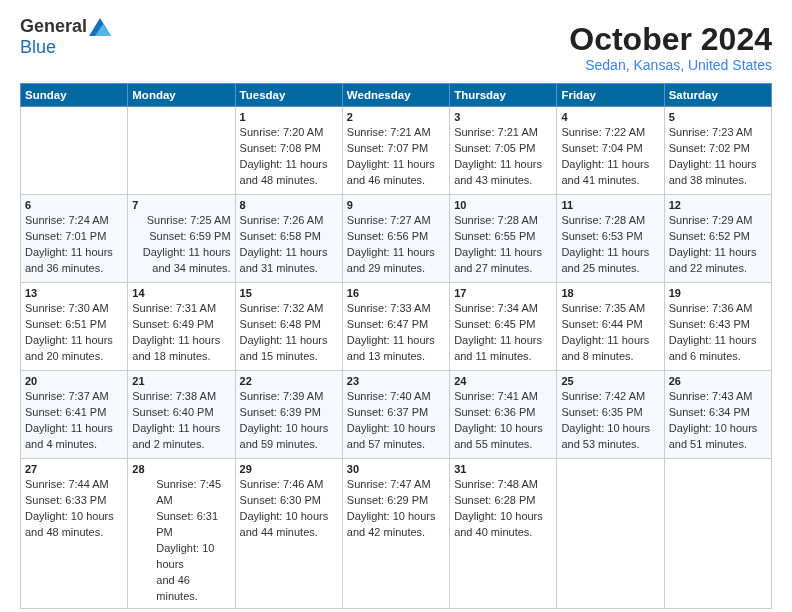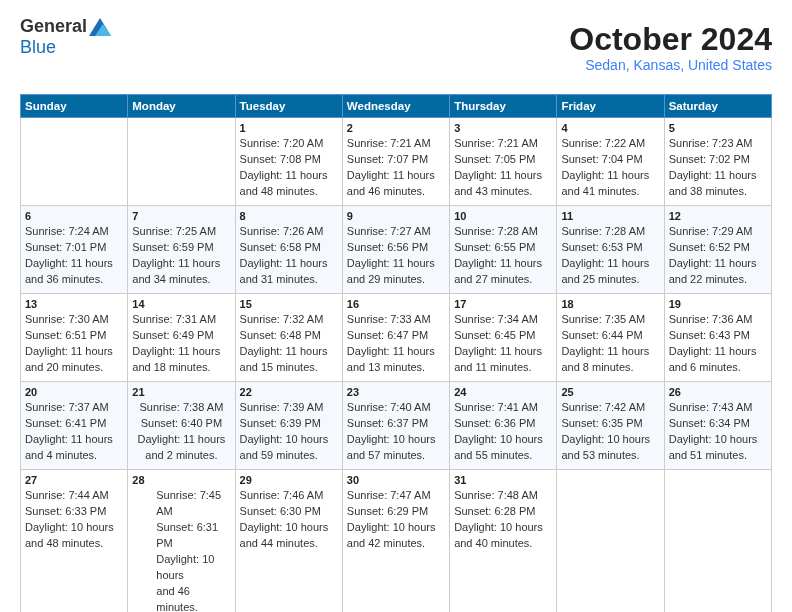--- a/index.html
+++ b/index.html
@@ -9,21 +9,20 @@
       width: 792px;
       height: 612px;
       overflow: hidden;
     }
     .page {
       width: 792px;
       height: 612px;
       padding: 16px 20px 10px 20px;
       display: flex;
       flex-direction: column;
-      gap: 11px;
     }
     .header {
       display: flex;
       justify-content: space-between;
       align-items: flex-start;
       margin-bottom: 10px;
     }
     .logo {
       display: flex;
       flex-direction: column;
@@ -180,21 +179,21 @@
         <tr>
           <td>
             <div class="day-number">6</div>
             <div class="day-info" style="white-space: pre-line;">Sunrise: 7:24 AM
 Sunset: 7:01 PM
 Daylight: 11 hours
 and 36 minutes.</div>
           </td>
           <td>
             <div class="day-number">7</div>
-            <div class="day-info" style="white-space: pre-line;">Sunrise: 7:25 AM
+            <div class="day-info" style="white-space: pre-line; text-align: right;">Sunrise: 7:25 AM
 Sunset: 6:59 PM
 Daylight: 11 hours
 and 34 minutes.</div>
           </td>
           <td>
             <div class="day-number">8</div>
             <div class="day-info" style="white-space: pre-line;">Sunrise: 7:26 AM
 Sunset: 6:58 PM
 Daylight: 11 hours
 and 31 minutes.</div>
@@ -282,21 +281,21 @@
         <tr>
           <td>
             <div class="day-number">20</div>
             <div class="day-info" style="white-space: pre-line;">Sunrise: 7:37 AM
 Sunset: 6:41 PM
 Daylight: 11 hours
 and 4 minutes.</div>
           </td>
           <td>
             <div class="day-number">21</div>
-            <div class="day-info" style="white-space: pre-line; text-align: center;">Sunrise: 7:38 AM
+            <div class="day-info" style="white-space: pre-line;">Sunrise: 7:38 AM
 Sunset: 6:40 PM
 Daylight: 11 hours
 and 2 minutes.</div>
           </td>
           <td>
             <div class="day-number">22</div>
             <div class="day-info" style="white-space: pre-line;">Sunrise: 7:39 AM
 Sunset: 6:39 PM
 Daylight: 10 hours
 and 59 minutes.</div>

